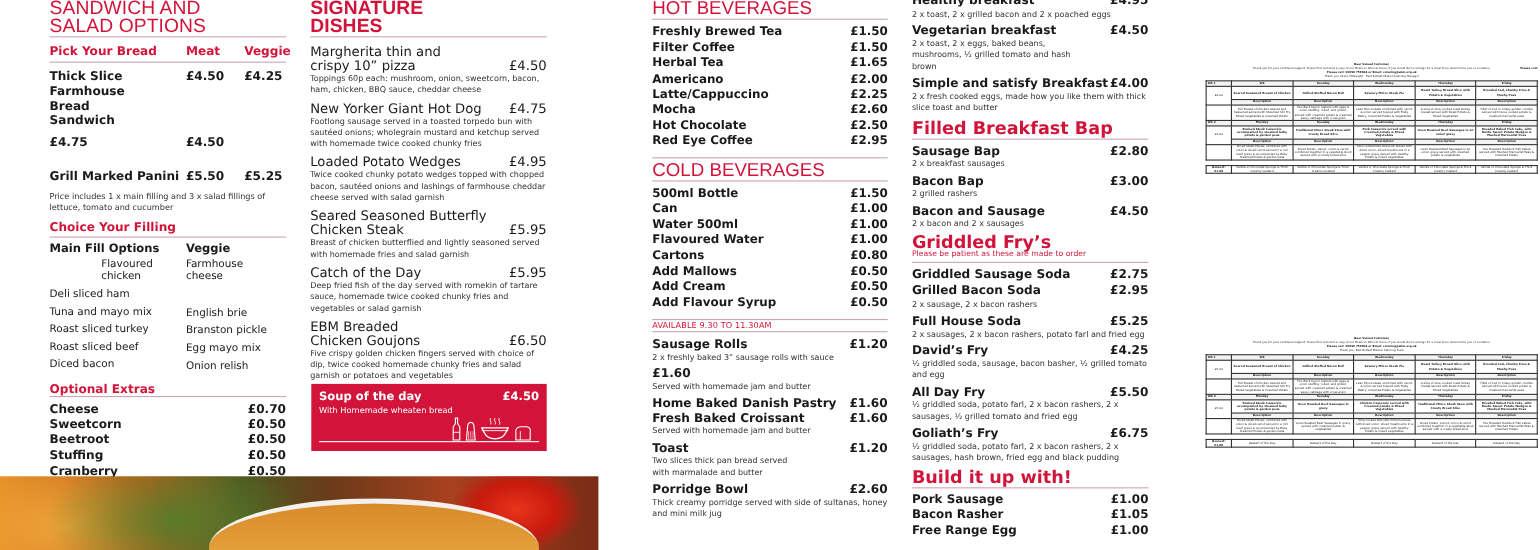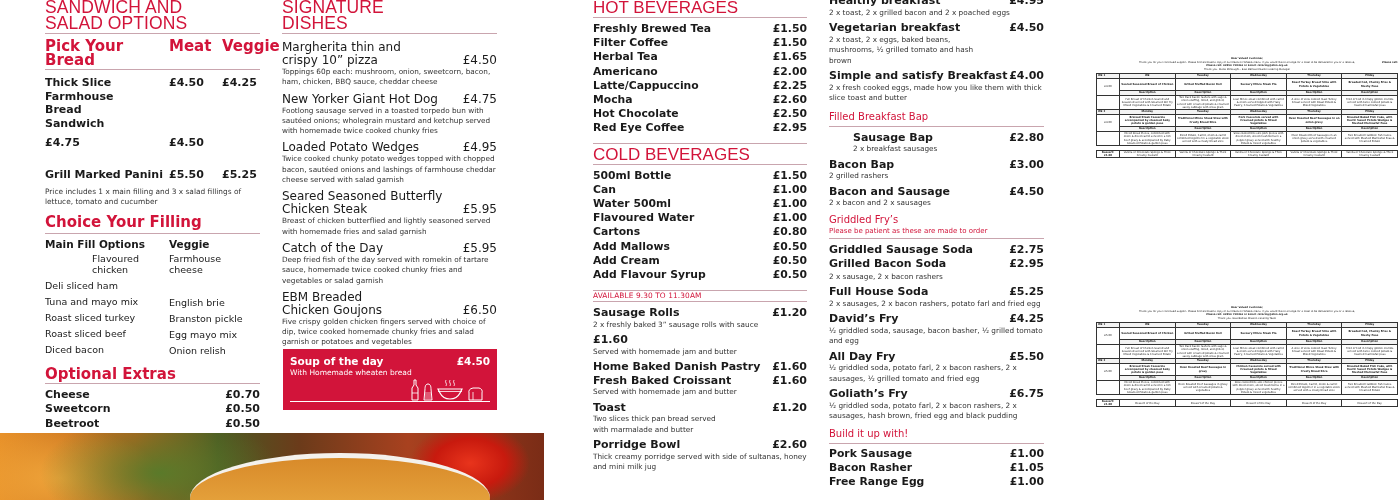--- a/index.html
+++ b/index.html
@@ -4,21 +4,21 @@
 <style>
   * { box-sizing: border-box; margin: 0; padding: 0; }
   html, body { width: 1400px; height: 500px; overflow: hidden; background: #ffffff; }
   body { font-family: "DejaVu Sans", sans-serif; color: #1a1a1a; position: relative; }
   .abs { position: absolute; }
 
   
   .col1 { left: 45px; top: 0; width: 215px; }
   .big-title { font-family: "Liberation Sans", sans-serif; color: #d2143a; font-size: 17.5px; line-height: 16px; letter-spacing: 0.1px; }
   .rule { border-bottom: 1px solid #c9a5ae; }
-  .sub-head { color: #d2143a; font-weight: bold; font-size: 15px; }
+  .sub-head { color: #d2143a; font-weight: bold; font-size: 11px; }
   .t3 { display: grid; grid-template-columns: 124px 53px 38px; font-size: 11px; font-weight: bold; line-height: 13.5px; }
   .t3 .p { text-align: left; }
   .note { font-size: 7.4px; line-height: 10px; color: #333; }
   .fill-grid { display: grid; grid-template-columns: 124px 91px; font-size: 9.5px; line-height: 11px; }
   .fill-grid .h { font-weight: bold; font-size: 10.5px; }
   .extras-row { display: flex; justify-content: space-between; font-weight: bold; font-size: 11px; line-height: 14.3px; }
 
   
   .col2 { left: 282px; top: 0; width: 215px; }
   .dish { margin-top: 5px; }
@@ -44,21 +44,21 @@
   .col3 { left: 593px; top: 0; width: 214px; }
   .sec-title { font-family: "Liberation Sans", sans-serif; color: #d2143a; font-size: 17px; line-height: 18px; }
   .bev-row { display: flex; justify-content: space-between; font-weight: bold; font-size: 10.8px; line-height: 14.2px; }
   .avail { color: #d2143a; font-size: 7.4px; line-height: 9px; letter-spacing: 0.1px; }
   .bf-item { margin-top: 3px; }
   .bf-row { display: flex; justify-content: space-between; font-weight: bold; font-size: 11px; line-height: 13.5px; }
   .bf-desc { font-size: 7.3px; line-height: 10.5px; color: #333; }
 
   
   .col4 { left: 829px; top: -6px; width: 215px; }
-  .sub-red { color: #d2143a; font-weight: normal; font-size: 10px; line-height: 14px; }
+  .sub-red { color: #d2143a; font-weight: bold; font-size: 16px; line-height: 14px; }
   .sub-note { color: #d2143a; font-size: 7px; line-height: 9px; }
 
   
   .week { left: 1096px; width: 302px; font-size: 2.6px; line-height: 3.2px; color: #222; }
   .week .intro { text-align: center; font-size: 2.5px; line-height: 3.5px; }
   .week table { width: 100%; border-collapse: collapse; margin-top: 2px; table-layout: fixed; }
   .week td { border: 0.6px solid #333; text-align: center; padding: 0 1px; vertical-align: middle; }
   .week td.hd { background: #f3f3f3; font-weight: bold; height: 5px; }
   .week td.dish { font-weight: bold; height: 12px; }
   .week td.desc { height: 14px; }
@@ -140,21 +140,21 @@
         <span>£0.50</span>
       </div>
     <div class="extras-row">
         <span>Cranberry</span>
         <span>£0.50</span>
       </div>
   </div>
 </div>
 
 <div class="abs col2">
-  <div class="big-title" style="margin-top:-1px;">
+  <div class="big-title" style="margin-top:-1px;font-weight:bold;">
     <div>SIGNATURE</div>
     <div>DISHES</div>
   </div>
   <div class="rule" style="margin-top:2px;"></div>
 
   <div class="dish" style="margin-top:7px;">
     <div class="dish-row" style="display:block;">Margherita thin and</div>
     <div class="dish-row">
         <span>crispy 10” pizza</span>
         <span>£4.50</span>
@@ -374,21 +374,21 @@
   </div>
   <div class="bf-item">
     <div class="bf-row">
         <span>Simple and satisfy Breakfast</span>
         <span>£4.00</span>
       </div>
     <div class="bf-desc">2 x fresh cooked eggs, made how you like them with thick slice toast and butter</div>
   </div>
 
   <div class="sub-red rule" style="margin-top:6px; padding-bottom:2px;">Filled Breakfast Bap</div>
-  <div class="bf-item" style="margin-top:4px;margin-left:24px;">
+  <div class="bf-item" style="margin-top:4px;">
     <div class="bf-row">
         <span>Sausage Bap</span>
         <span>£2.80</span>
       </div>
     <div class="bf-desc">2 x breakfast sausages</div>
   </div>
   <div class="bf-item">
     <div class="bf-row">
         <span>Bacon Bap</span>
         <span>£3.00</span>

